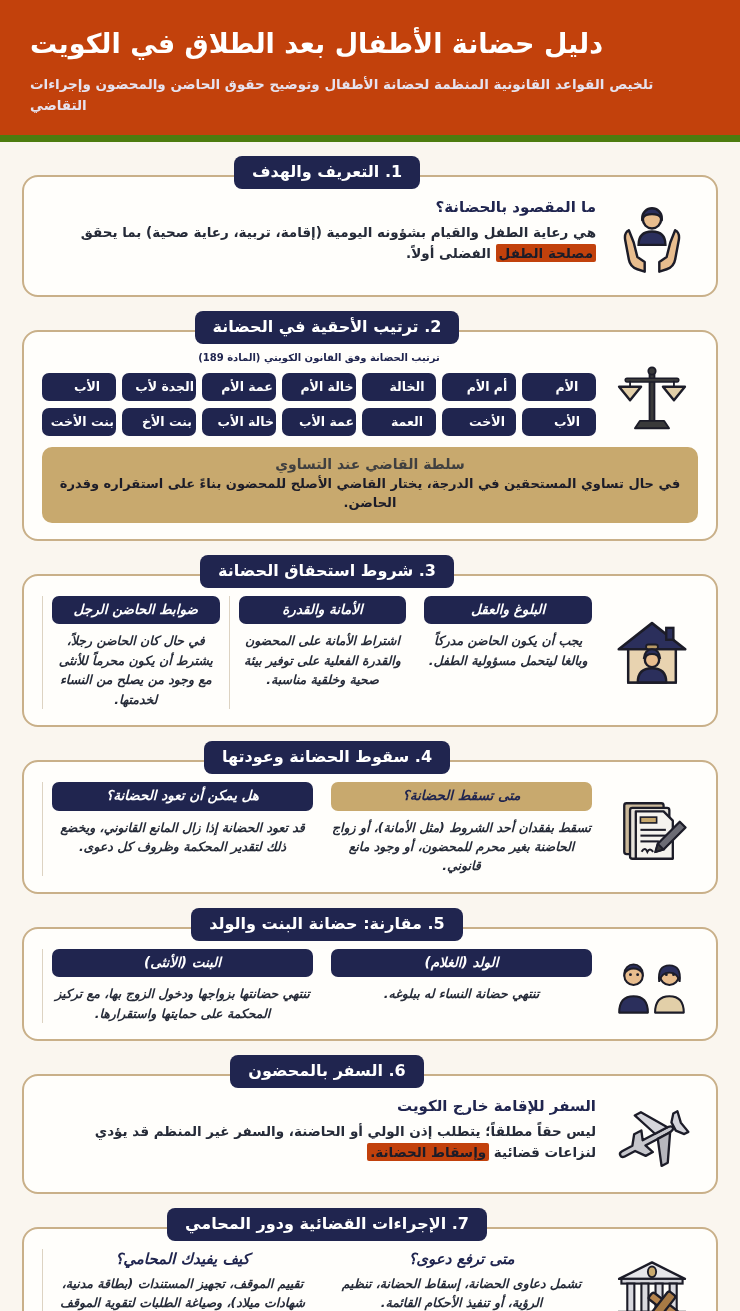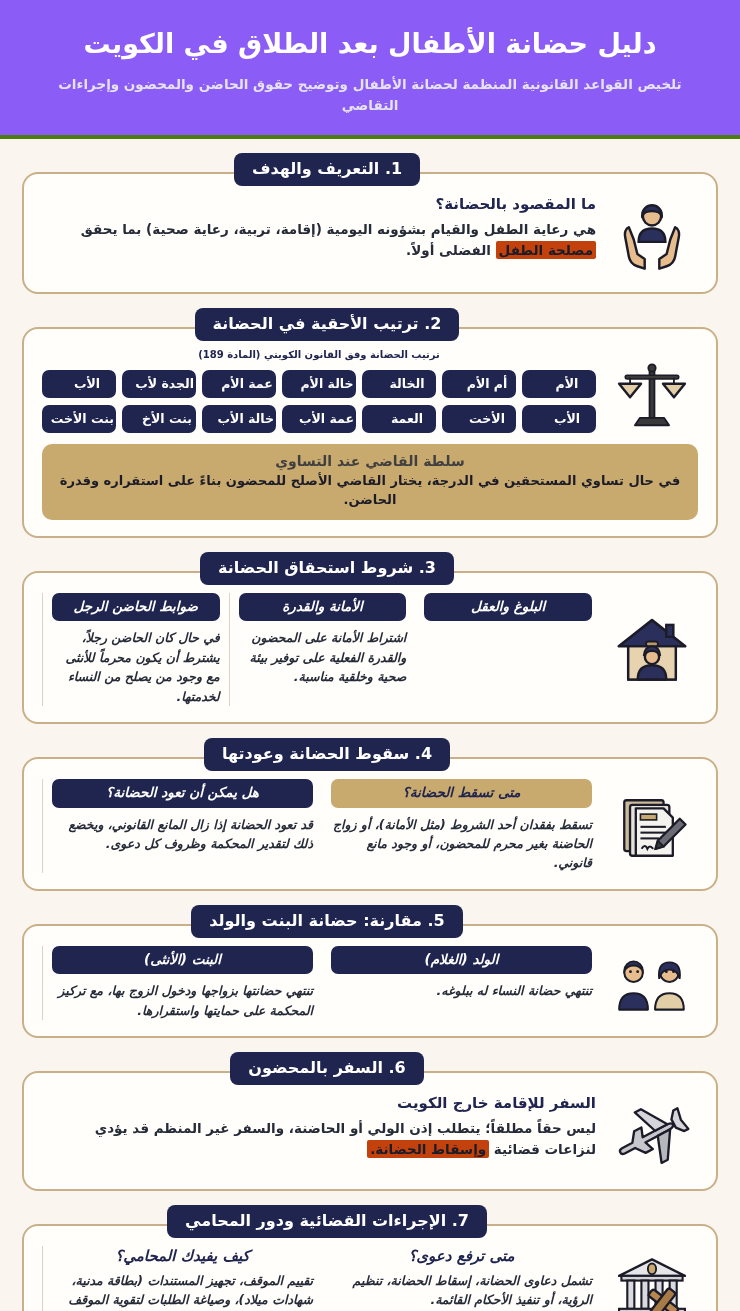--- a/index.html
+++ b/index.html
@@ -18,24 +18,24 @@
   .page {
     width: 740px;
     min-height: 1311px;
     background: #faf6ef;
     position: relative;
     overflow: hidden;
   }
 
   
   .header {
-    background: #8b5cf6;
+    background: #c2410c;
     padding: 26px 30px 20px 30px;
-    text-align: center;
-    border-bottom: 4px solid #4d7c0f;
+    text-align: left;
+    border-bottom: 7px solid #4d7c0f;
   }
   .header h1 {
     color: #ffffff;
     font-size: 27px;
     font-weight: bold;
     line-height: 1.35;
     letter-spacing: 0px;
   }
   .header .sub {
     color: #e6e2ee;
@@ -164,21 +164,21 @@
   }
   .col-pill.tan {
     background: #c8a96e;
     color: #20254f;
   }
   .col-text {
     font-size: 12.5px;
     font-weight: bold;
     color: #262b38;
     line-height: 1.55;
-    text-align: right;
+    text-align: center;
   }
 
   
   .rank-title {
     font-size: 10px;
     font-weight: bold;
     color: #20254f;
     text-align: center;
     margin-bottom: 10px;
   }
@@ -319,20 +319,21 @@
               <rect x="44" y="10" width="6" height="10" fill="#2b2f5c" stroke="#1c1c28" stroke-width="2"></rect>
               <rect x="27" y="24" width="10" height="4" rx="2" fill="#b89a66" stroke="#1c1c28" stroke-width="1.5"></rect>
               <circle cx="32" cy="37" r="6" fill="#e8bd8e" stroke="#1c1c28" stroke-width="2"></circle>
               <path d="M25 36 q1-8 7-8 q6 0 7 8 q-2-4 -7-4 q-5 0 -7 4z" fill="#2b2f5c" stroke="#1c1c28" stroke-width="1.6"></path>
               <path d="M20 56 q0-12 12-12 q12 0 12 12 z" fill="#2b2f5c" stroke="#1c1c28" stroke-width="2" stroke-linejoin="round"></path>
             </svg>
           </div>
           <div class="cols">
             <div class="col">
               <span class="col-pill">البلوغ والعقل</span>
+              <div class="col-text">يجب أن يكون الحاضن مدركاً وبالغا ليتحمل مسؤولية الطفل.</div>
             </div>
             <div class="col">
               <span class="col-pill">الأمانة والقدرة</span>
               <div class="col-text">اشتراط الأمانة على المحضون والقدرة الفعلية على توفير بيئة صحية وخلقية مناسبة.</div>
             </div>
             <div class="col">
               <span class="col-pill">ضوابط الحاضن الرجل</span>
               <div class="col-text">في حال كان الحاضن رجلاً، يشترط أن يكون محرماً للأنثى مع وجود من يصلح من النساء لخدمتها.</div>
             </div>
           </div>

